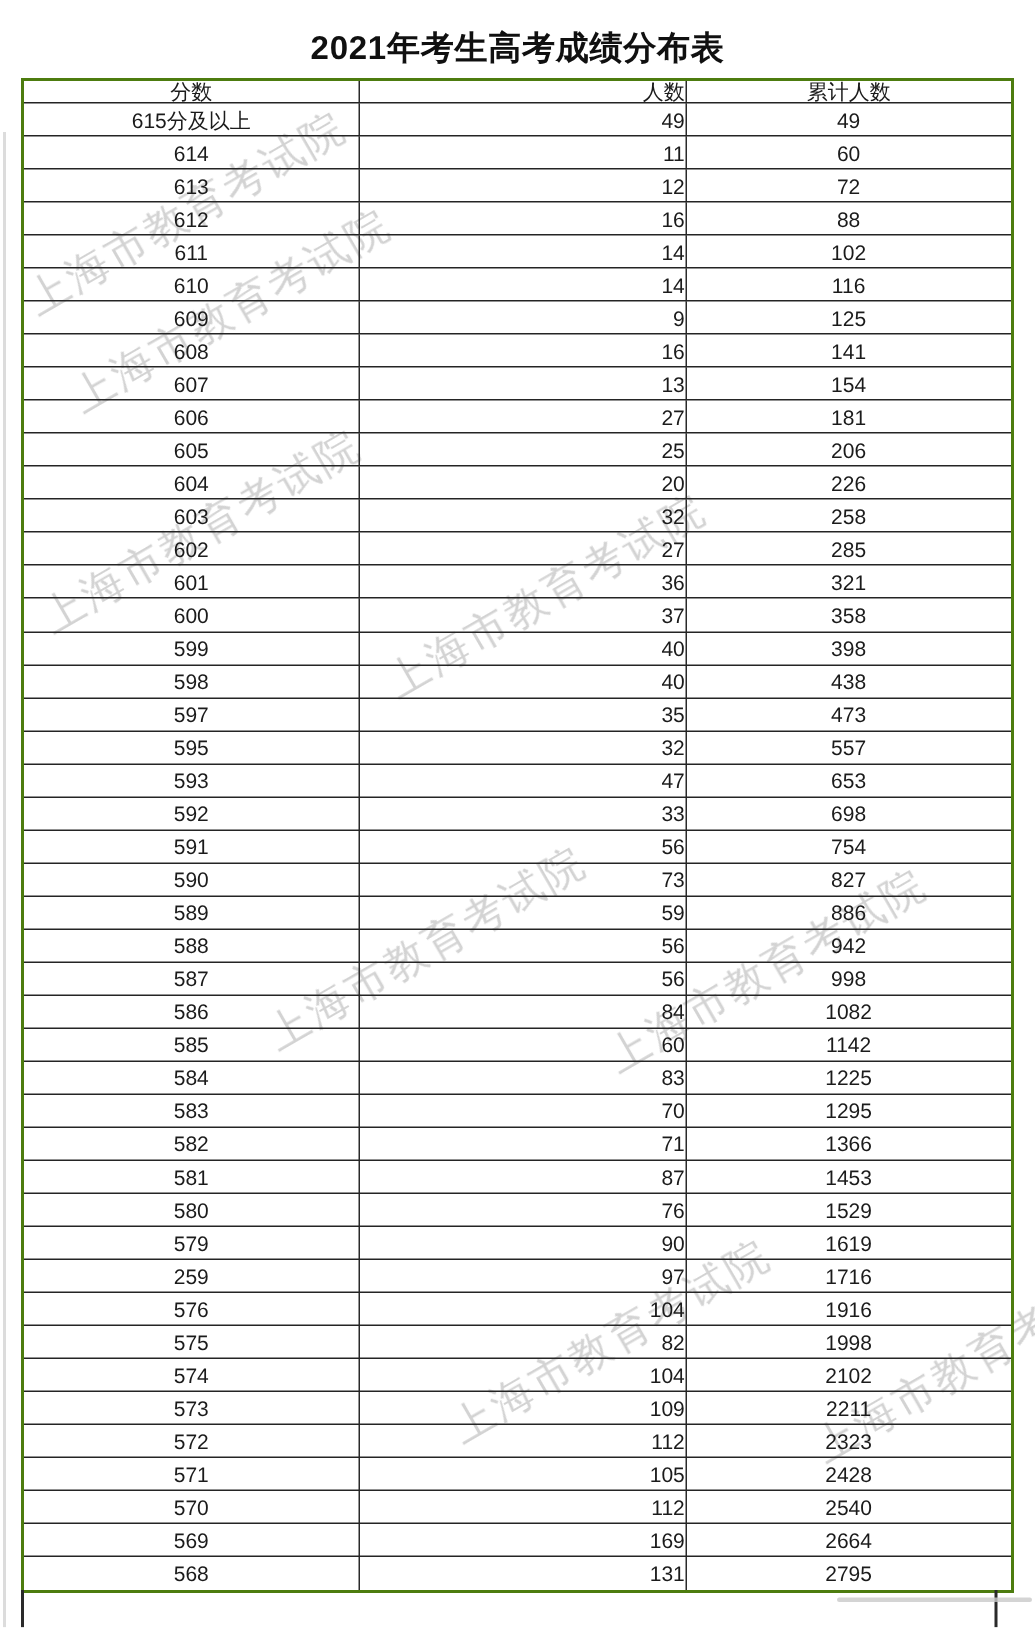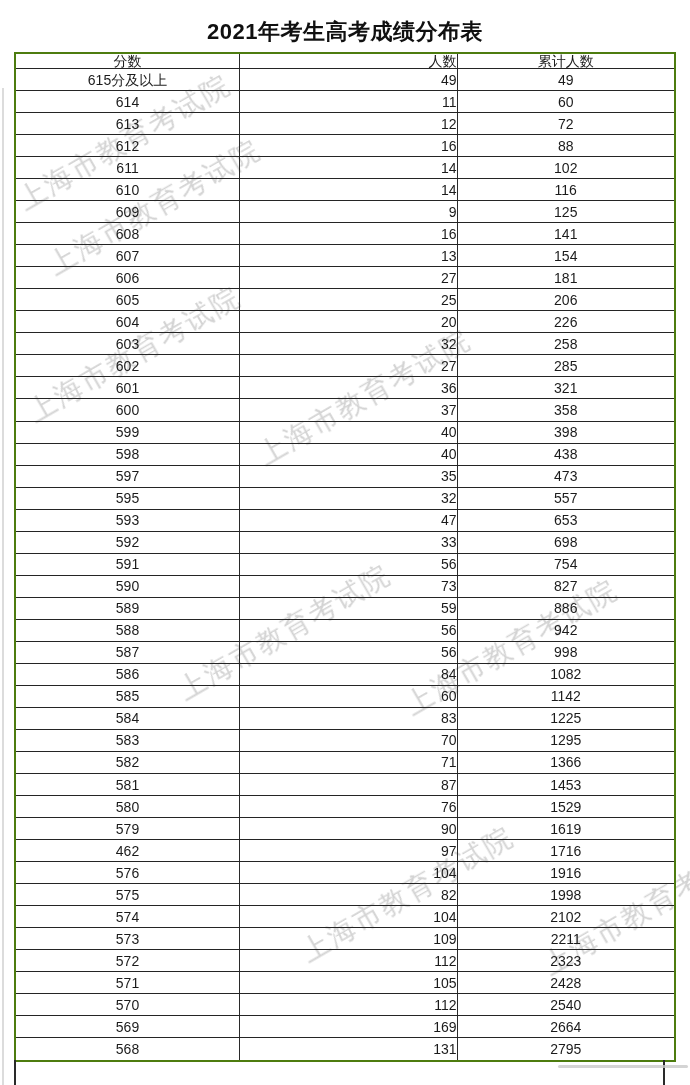--- a/index.html
+++ b/index.html
@@ -282,21 +282,21 @@
           <td>580</td>
           <td>76</td>
           <td>1529</td>
         </tr>
         <tr>
           <td>579</td>
           <td>90</td>
           <td>1619</td>
         </tr>
         <tr>
-          <td>462</td>
+          <td>259</td>
           <td>97</td>
           <td>1716</td>
         </tr>
         <tr>
           <td>576</td>
           <td>104</td>
           <td>1916</td>
         </tr>
         <tr>
           <td>575</td>

